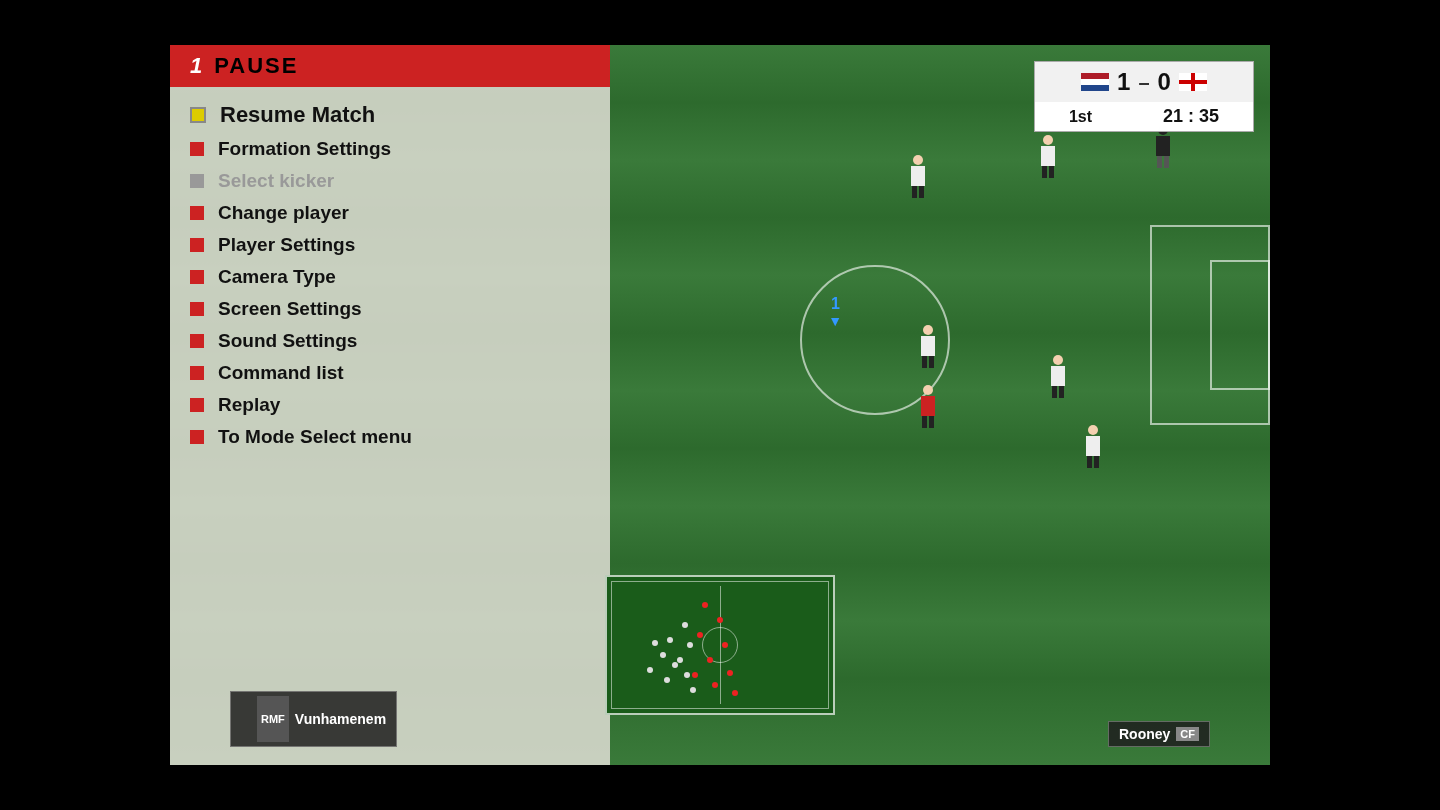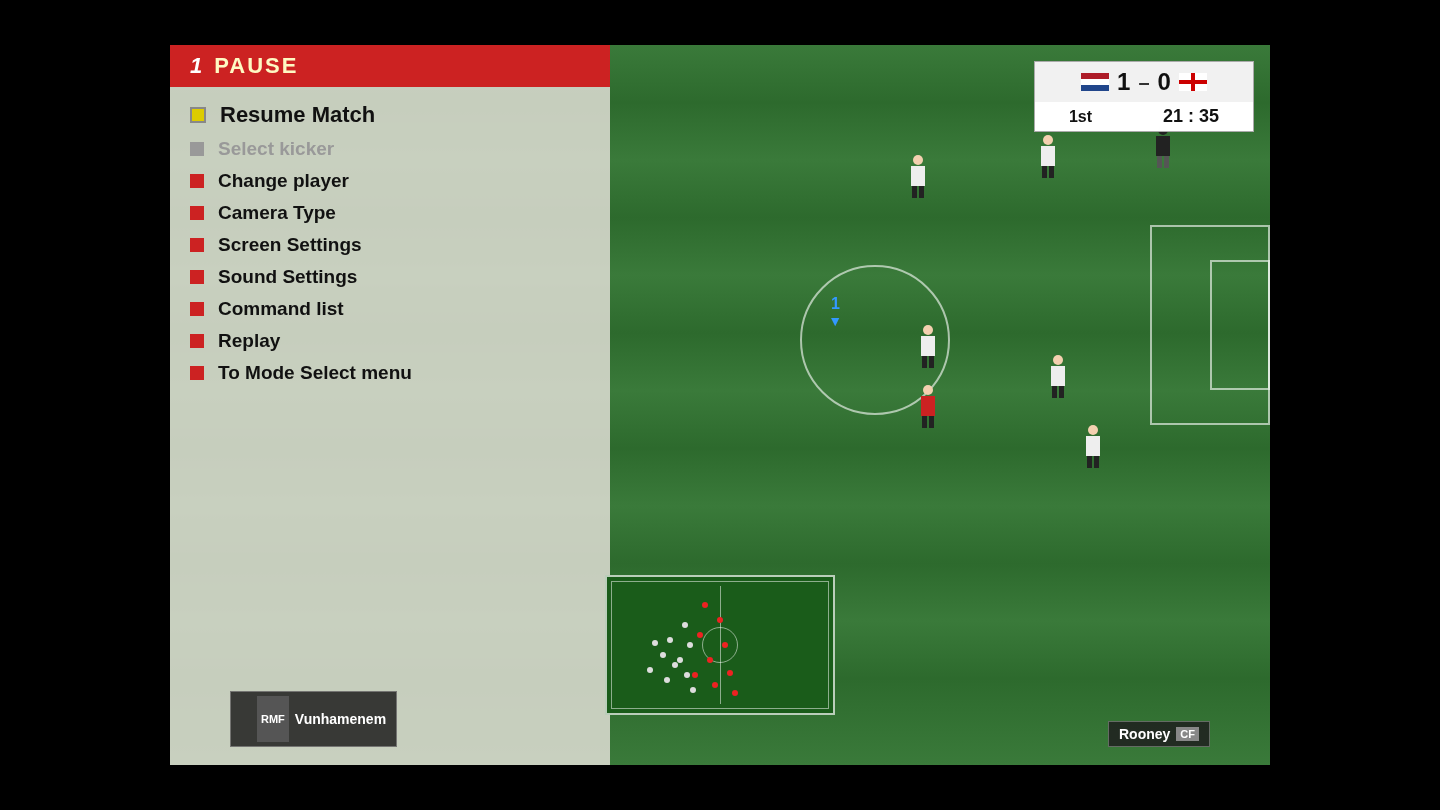--- a/index.html
+++ b/index.html
@@ -94,21 +94,21 @@
     }
 
     #pause-number {
       color: #fff;
       font-size: 22px;
       font-weight: bold;
       font-style: italic;
     }
 
     #pause-title {
-      color: #fef9c3;
+      color: #000000;
       font-size: 22px;
       font-weight: bold;
       letter-spacing: 2px;
     }
 
     
     #menu-list {
       padding: 10px 0;
       list-style: none;
     }
@@ -450,27 +450,35 @@
     <div id="pause-header">
       <span id="pause-number">1</span>
       <span id="pause-title">PAUSE</span>
     </div>
 
     <ul id="menu-list">
       <li class="resume">
         <span class="resume-icon"></span>
         <span>Resume Match</span>
       </li>
+      <li>
+        <span class="menu-icon"></span>
+        <span>Formation Settings</span>
+      </li>
       <li class="disabled">
         <span class="menu-icon" style="background:#999;"></span>
         <span>Select kicker</span>
       </li>
       <li>
         <span class="menu-icon"></span>
         <span>Change player</span>
+      </li>
+      <li>
+        <span class="menu-icon"></span>
+        <span>Player Settings</span>
       </li>
       <li>
         <span class="menu-icon"></span>
         <span>Camera Type</span>
       </li>
       <li>
         <span class="menu-icon"></span>
         <span>Screen Settings</span>
       </li>
       <li>

